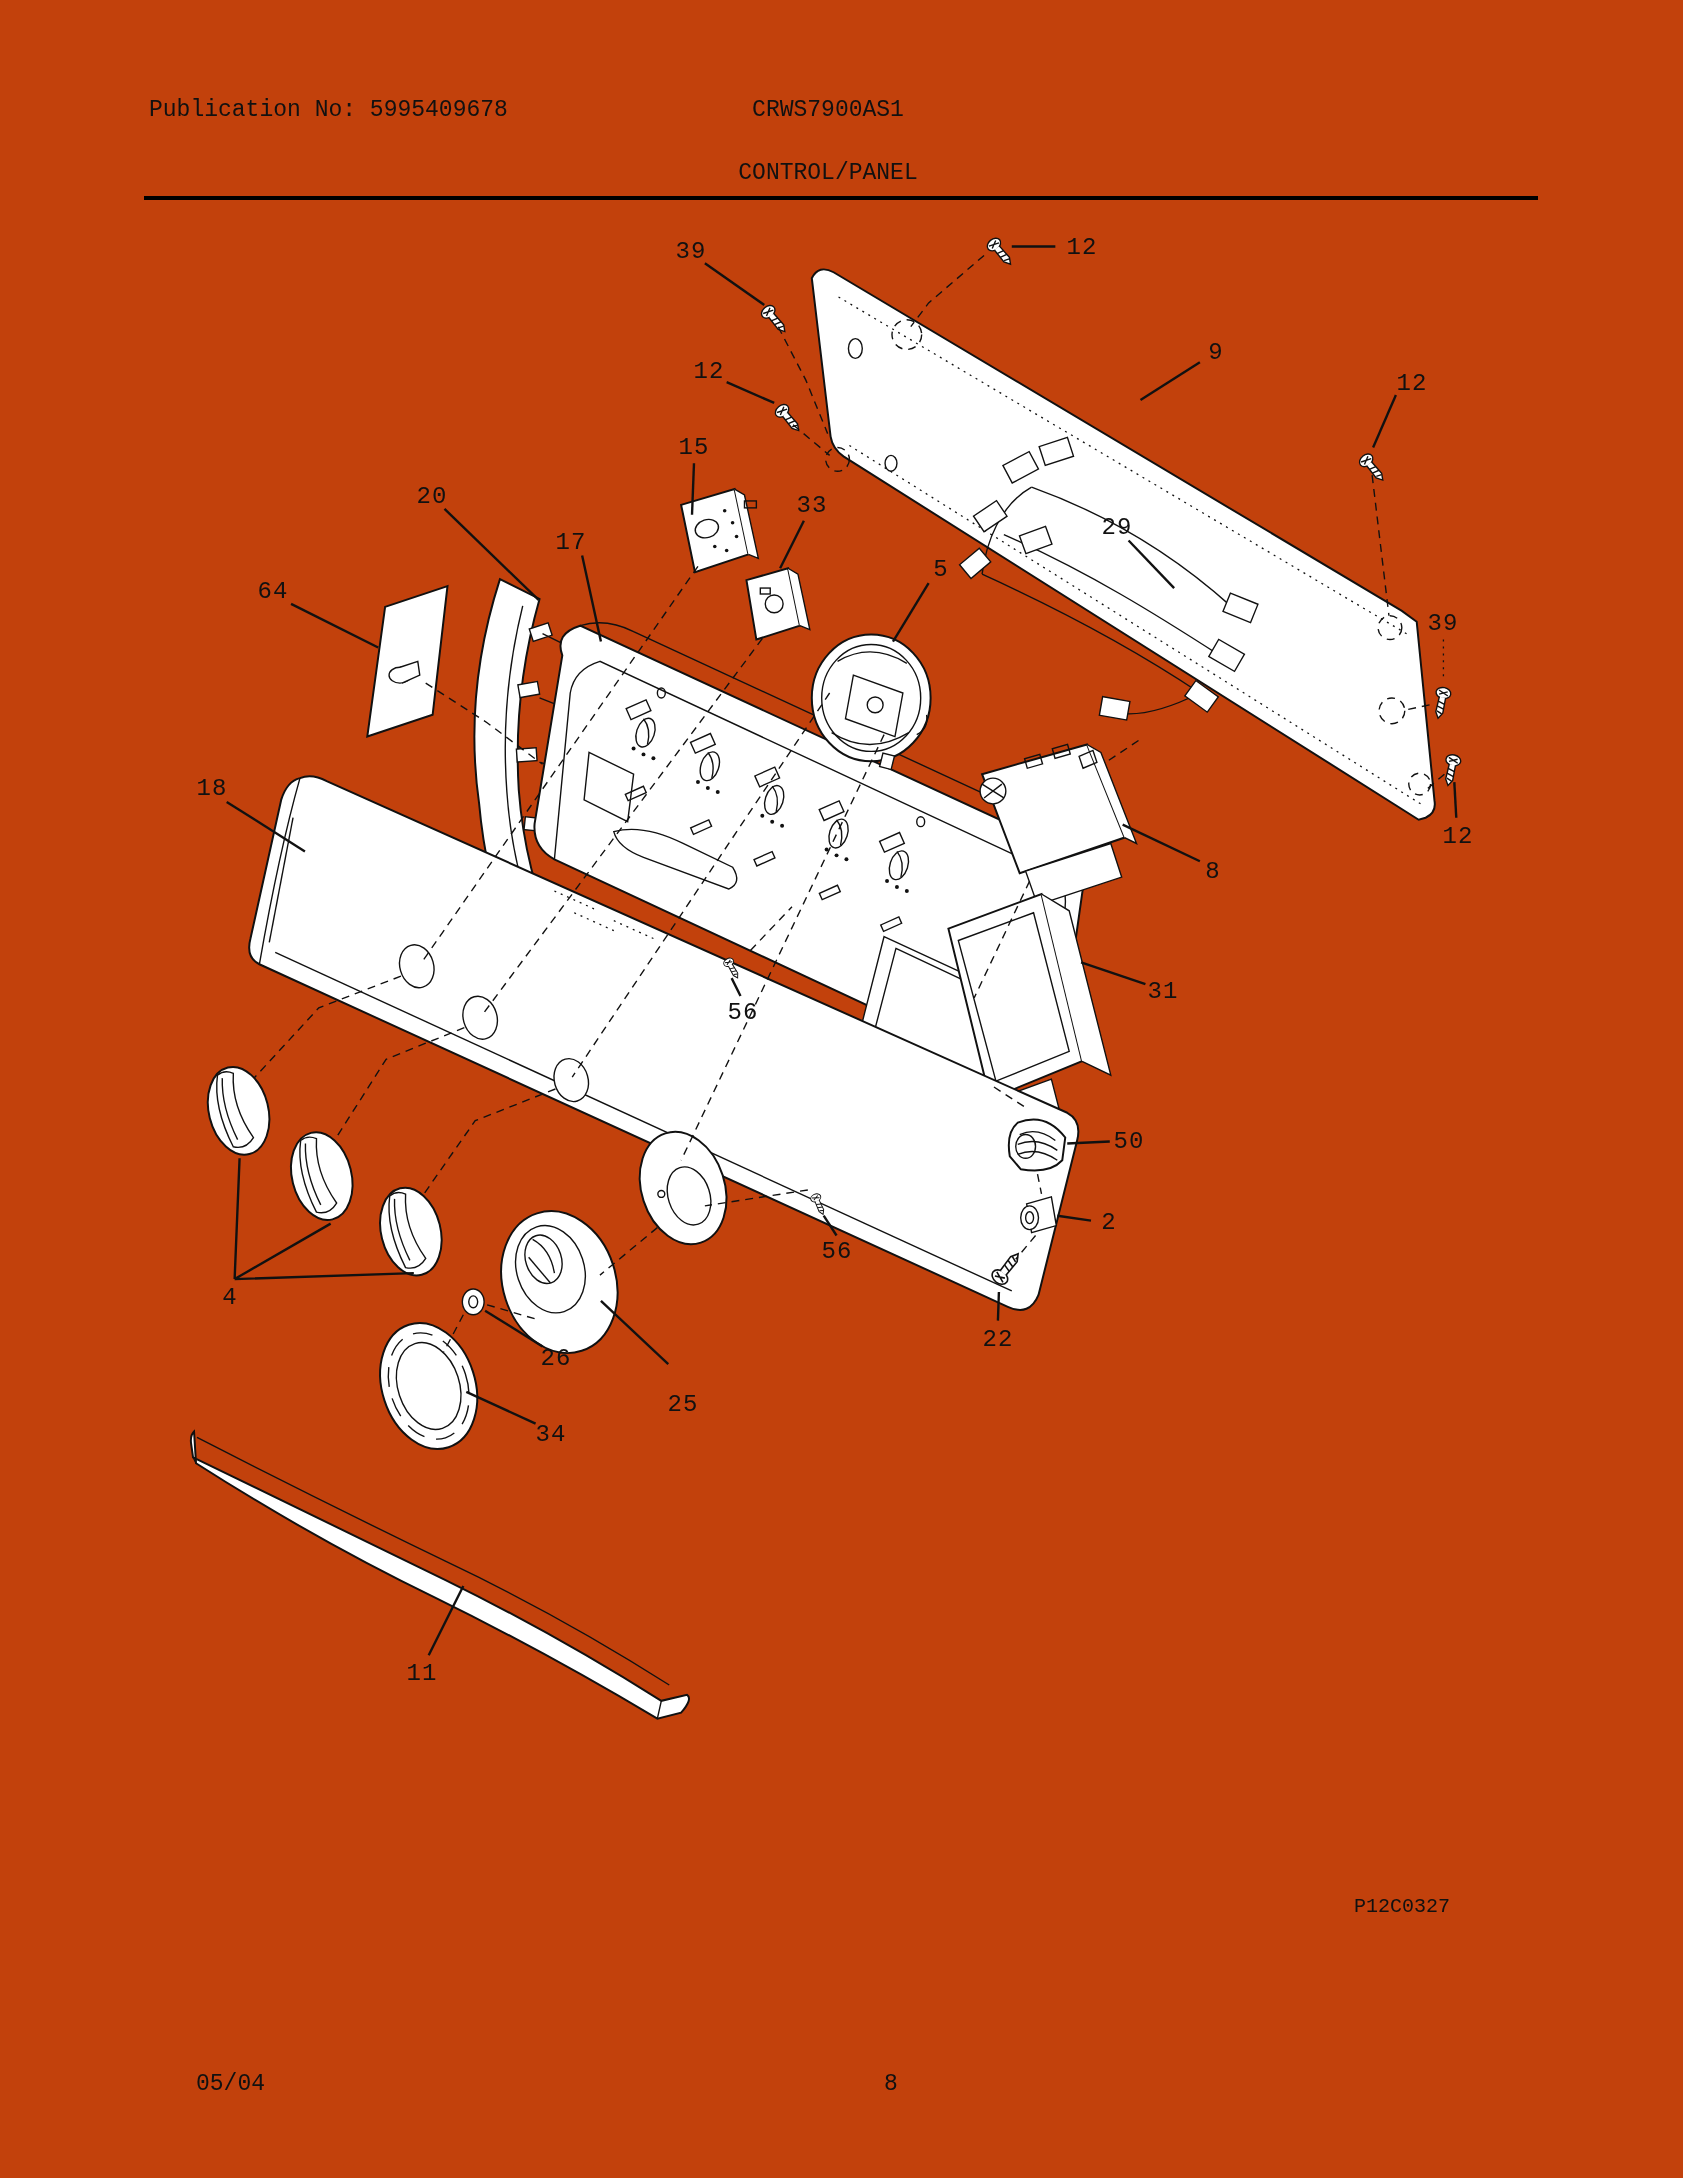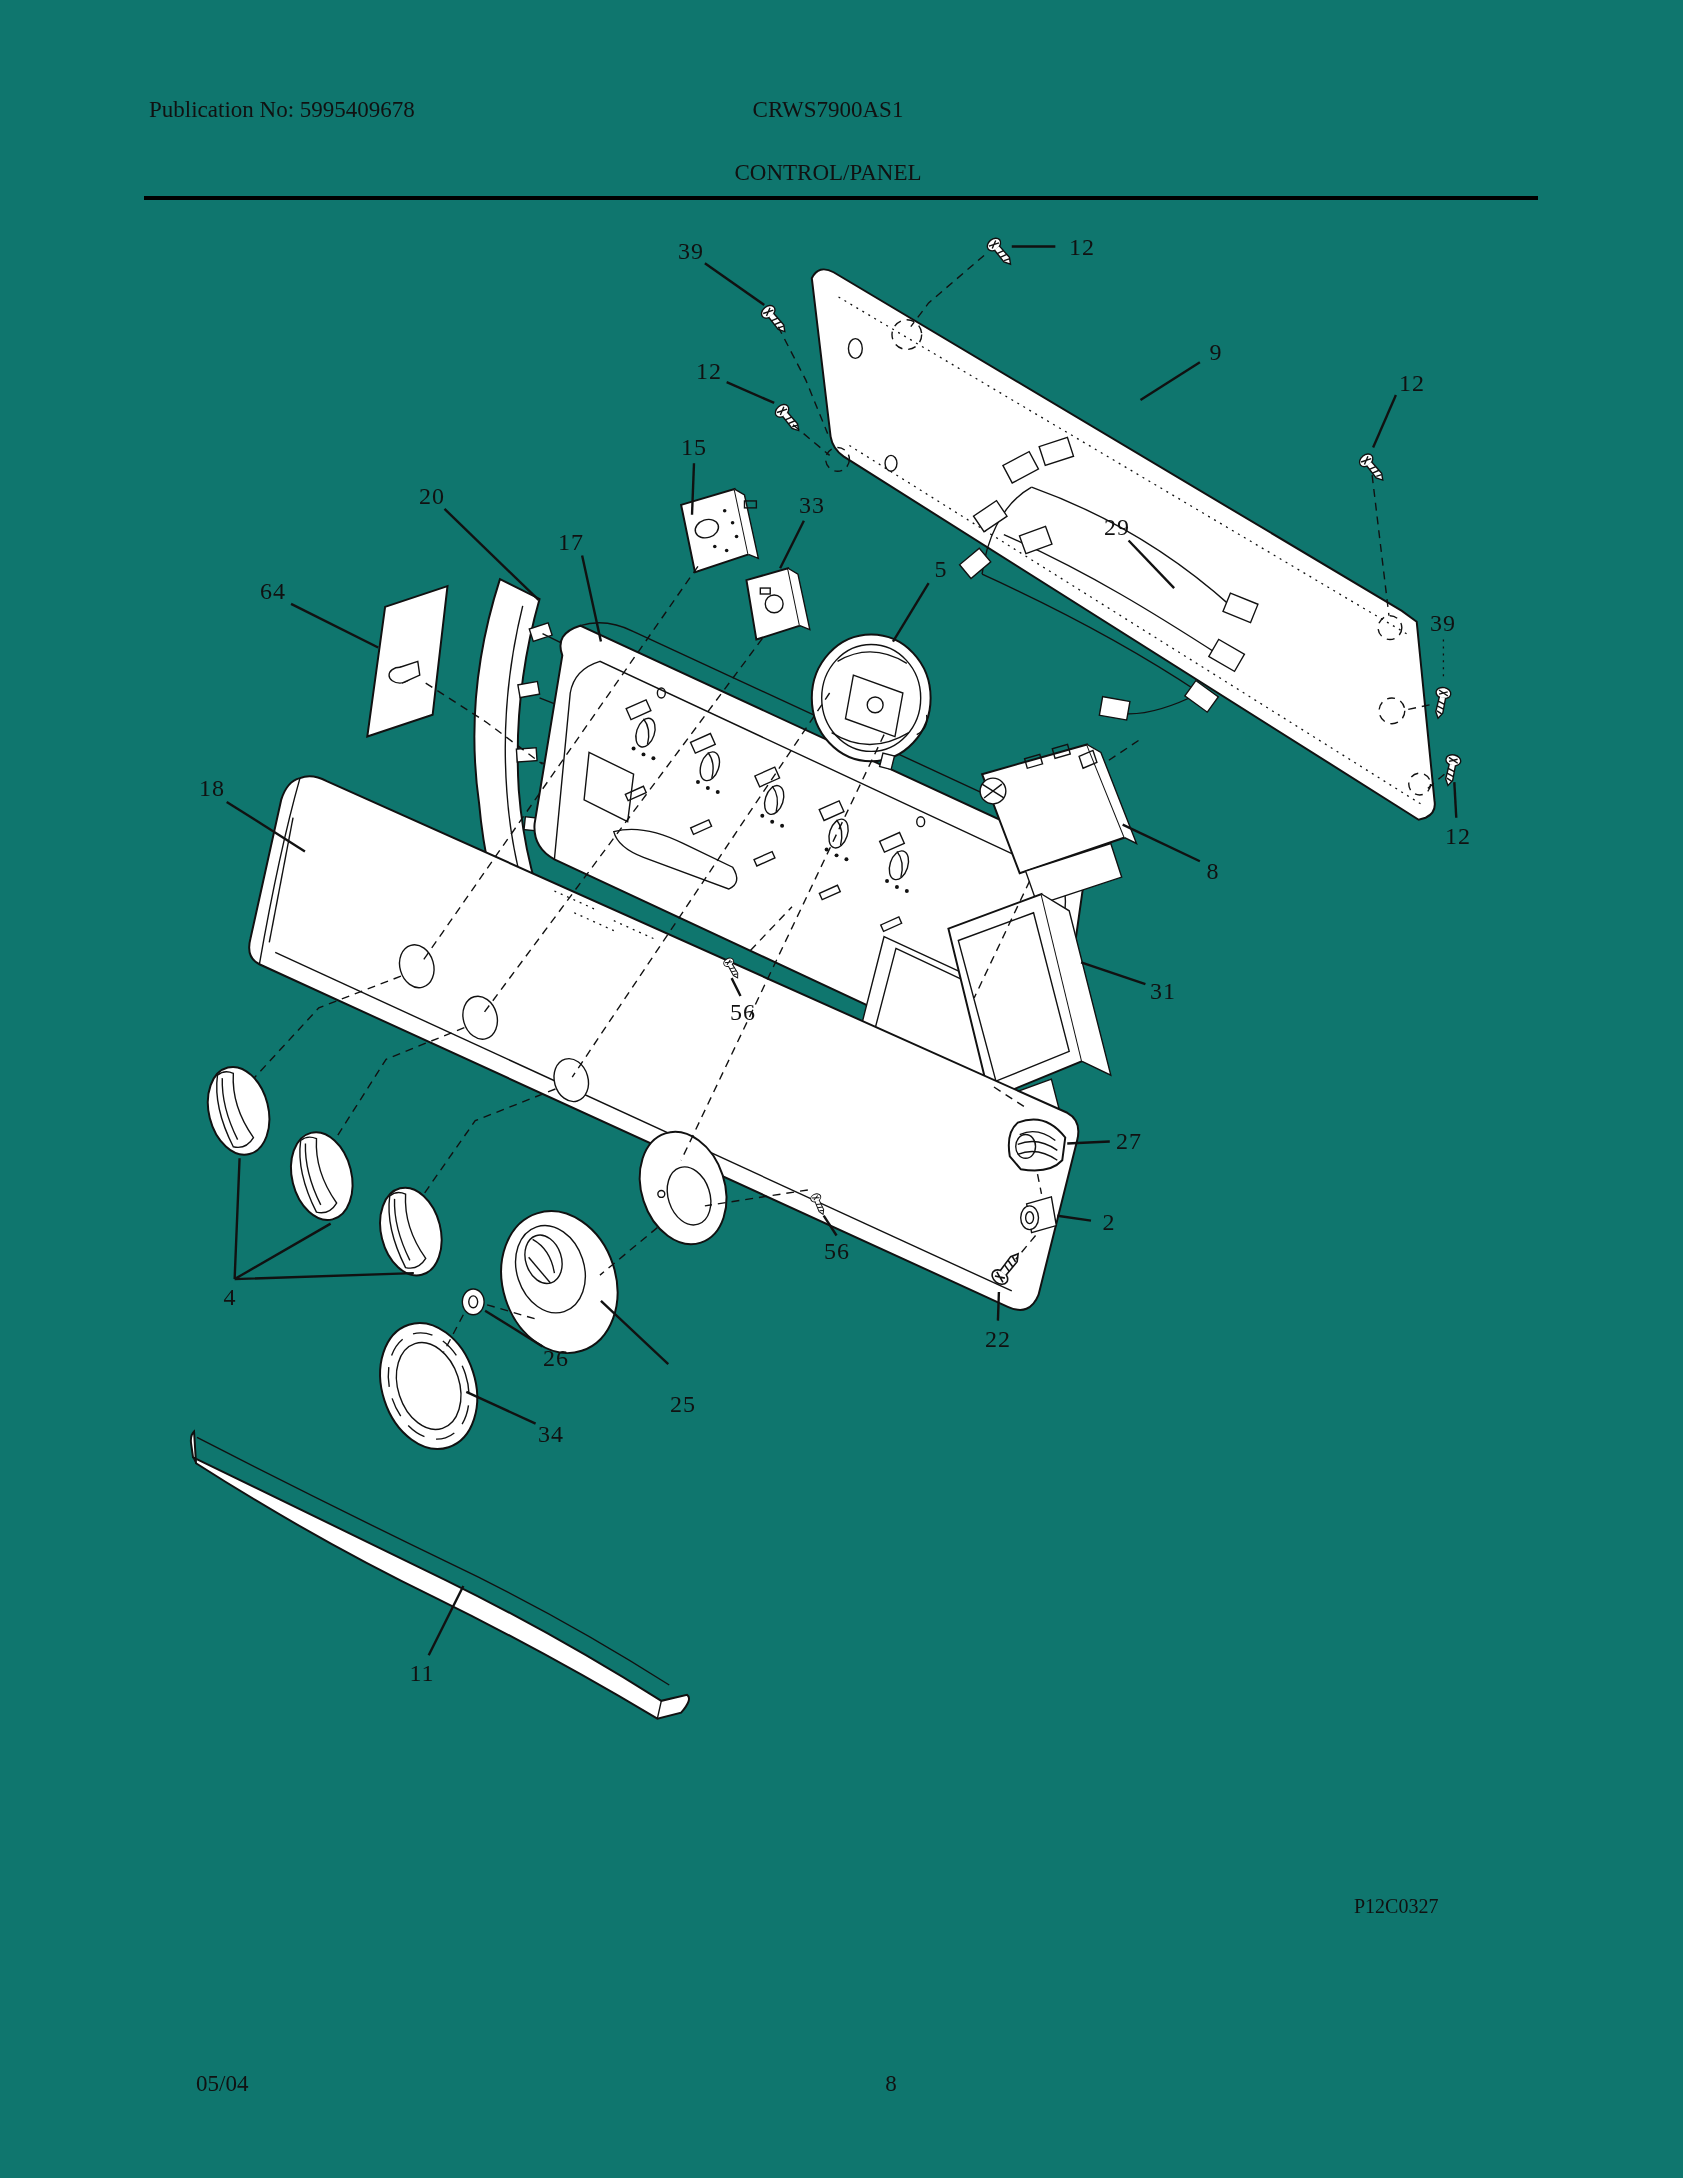--- a/index.html
+++ b/index.html
@@ -1,17 +1,17 @@
 <!DOCTYPE html>
 <html><head>
 <meta charset="utf-8">
 <style>
   html,body{margin:0;padding:0;background:#888;}
-  #page{position:relative;width:1683px;height:2178px;background:#0f766e;
-        font-family:Liberation Serif, serif;color:#111;overflow:hidden;}
+  #page{position:relative;width:1683px;height:2178px;background:#c2410c;
+        font-family:Liberation Mono, monospace;color:#111;overflow:hidden;}
   .hdr{position:absolute;white-space:nowrap;font-size:23px;color:#111;}
   .ctr{transform:translateX(-50%);}
   .rule{position:absolute;background:#000;}
   .callout{position:absolute;font-size:24px;color:#111;white-space:nowrap;
            transform:translate(-50%,-50%);letter-spacing:1px;}
   .code{position:absolute;font-size:20px;color:#111;}
   .ftr{position:absolute;font-size:23px;color:#111;margin-left:47px;}
   svg{position:absolute;left:0;top:0;}
   .ln13{stroke:#111;fill:none;stroke-width:1.4;}
   .fw{stroke:#111;fill:#fff;stroke-width:2;}
@@ -327,21 +327,21 @@
   <div class="callout" style="left:812px;top:505px">33</div>
   <div class="callout" style="left:941px;top:569px">5</div>
   <div class="callout" style="left:1117px;top:527px">29</div>
   <div class="callout" style="left:273px;top:591px">64</div>
   <div class="callout" style="left:1443px;top:623px">39</div>
   <div class="callout" style="left:212px;top:788px">18</div>
   <div class="callout" style="left:1458px;top:836px">12</div>
   <div class="callout" style="left:1213px;top:871px">8</div>
   <div class="callout" style="left:1163px;top:991px">31</div>
   <div class="callout" style="left:743px;top:1012px">56</div>
-  <div class="callout" style="left:1129px;top:1141px">27</div>
+  <div class="callout" style="left:1129px;top:1141px">50</div>
   <div class="callout" style="left:1109px;top:1222px">2</div>
   <div class="callout" style="left:230px;top:1297px">4</div>
   <div class="callout" style="left:837px;top:1251px">56</div>
   <div class="callout" style="left:998px;top:1339px">22</div>
   <div class="callout" style="left:556px;top:1358px">26</div>
   <div class="callout" style="left:683px;top:1404px">25</div>
   <div class="callout" style="left:551px;top:1434px">34</div>
   <div class="callout" style="left:422px;top:1673px">11</div>
 
   <div class="code" style="left:1354px;top:1895px">P12C0327</div>

